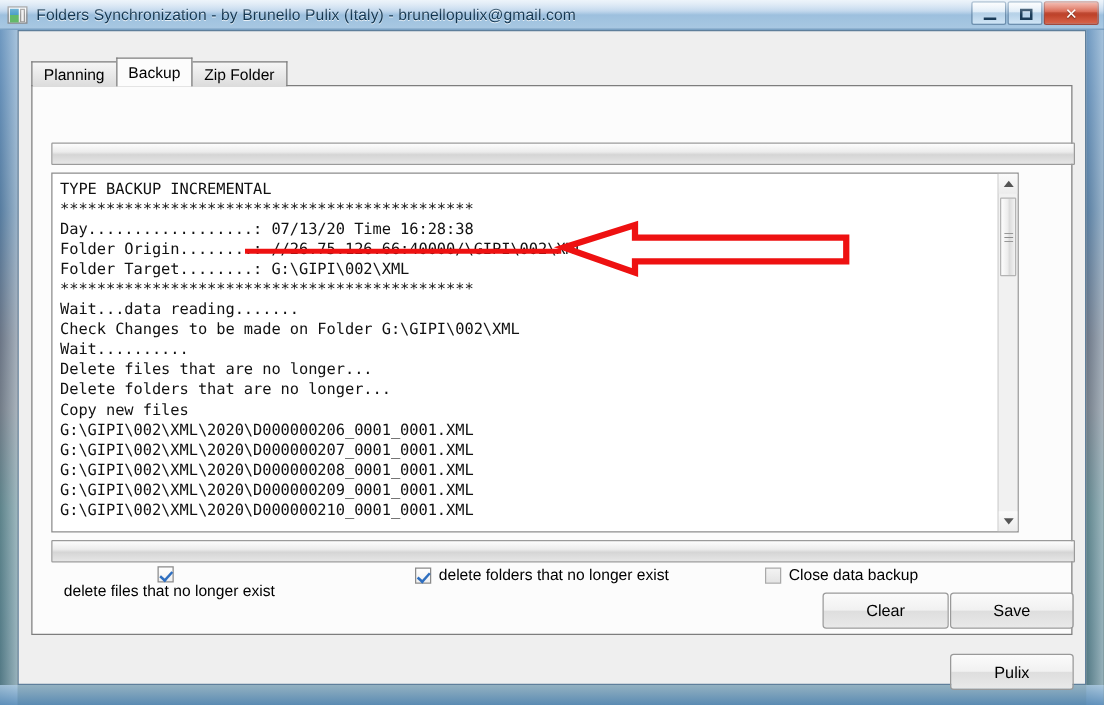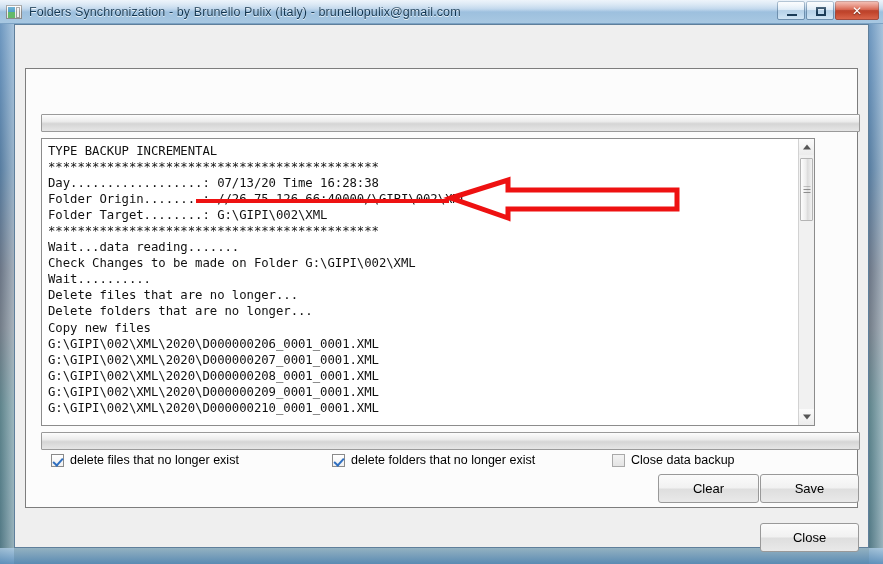--- a/index.html
+++ b/index.html
@@ -257,21 +257,21 @@
   }
 
   
   .chk-row {
     position: absolute;
     display: flex;
     align-items: center;
     font-size: 12.5px;
     color: #000;
   }
-  #chk-files   { left: 36px;  top: 428px; }
+  #chk-files   { left: 36px;  top: 428px; flex-direction: column; }
   #chk-folders { left: 317px; top: 428px; }
   #chk-close   { left: 597px; top: 428px; }
   .box {
     width: 13px; height: 13px;
     border: 1px solid #8a8a8a;
     background: linear-gradient(180deg,#fff,#f0f0f0);
     box-sizing: border-box;
     position: relative;
     margin-right: 6px;
     flex: 0 0 auto;
@@ -341,20 +341,31 @@
         <span class="maxsq"></span>
       </div>
       <div class="wbtn close">
         <span class="g">✕</span>
       </div>
     </div>
   </div>
 
   <div id="client">
 
+    <div id="tabstrip">
+      <div class="tab">
+        <span>Planning</span>
+      </div>
+      <div class="tab active">
+        <span>Backup</span>
+      </div>
+      <div class="tab">
+        <span>Zip Folder</span>
+      </div>
+    </div>
 
     <div id="tabpanel"></div>
 
     <div class="pbar" id="pbar-top"></div>
 
     <div id="logbox">
       <pre id="logtext">TYPE BACKUP INCREMENTAL
 *********************************************
 Day..................: 07/13/20 Time 16:28:38
 Folder Origin........: //26.75.126.66:40000/\GIPI\002\XML
@@ -402,21 +413,21 @@
       <span>Close data backup</span>
     </label>
 
     <div class="btn" id="btn-save">
       <span>Save</span>
     </div>
     <div class="btn" id="btn-clear">
       <span>Clear</span>
     </div>
     <div class="btn" id="btn-close">
-      <span>Close</span>
+      <span>Pulix</span>
     </div>
 
   </div>
 </div>
 
 <svg id="annotations" viewBox="0 0 883 564" width="883" height="564">
   <line x1="196" y1="201" x2="449" y2="201" stroke="#ee1111" stroke-width="4"></line>
   <polygon points="451,198 508,180 508,190 677,190 677,209 508,209 508,218" fill="none" stroke="#ee1111" stroke-width="5" stroke-linejoin="miter"></polygon>
 </svg>
 

